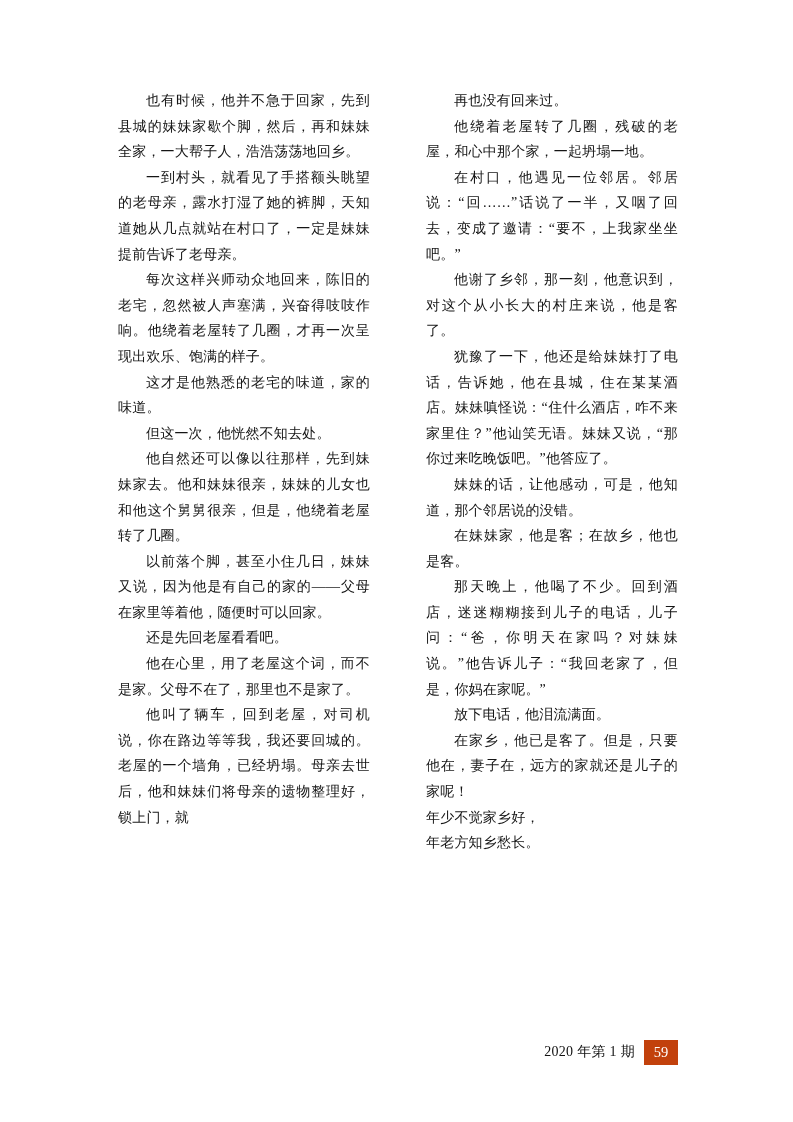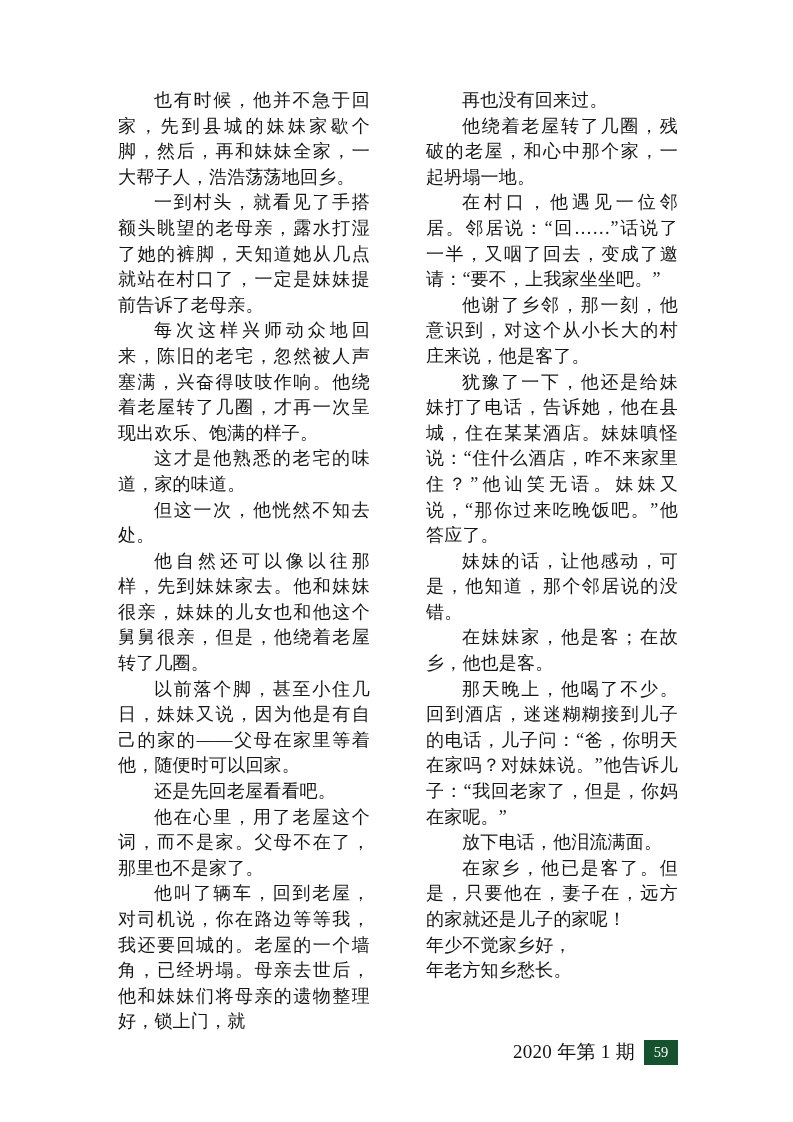--- a/index.html
+++ b/index.html
@@ -28,48 +28,48 @@
     width: 560px;
     display: flex;
     flex-direction: row;
     justify-content: space-between;
   }
   .column {
     width: 252px;
   }
   .column p {
     margin: 0;
-    font-size: 18px;
+    font-size: 14px;
     line-height: 25.6px;
     text-align: justify;
     text-justify: inter-ideograph;
     text-indent: 2em;
     letter-spacing: 0.2px;
     color: #151515;
   }
   .column p.noindent {
     text-indent: 0;
   }
   .footer {
     position: absolute;
     right: 115px;
     bottom: 57px;
     display: flex;
     align-items: center;
     height: 26px;
   }
   .footer .issue {
-    font-size: 19px;
+    font-size: 14px;
     color: #111;
     margin-right: 9px;
     letter-spacing: 0.3px;
     white-space: nowrap;
   }
   .footer .pagenum {
-    background: #14532d;
+    background: #c2410c;
     color: #ffffff;
     font-size: 14.5px;
     width: 34px;
     height: 25px;
     display: flex;
     align-items: center;
     justify-content: center;
     font-family: "Liberation Serif", serif;
   }
 </style>

